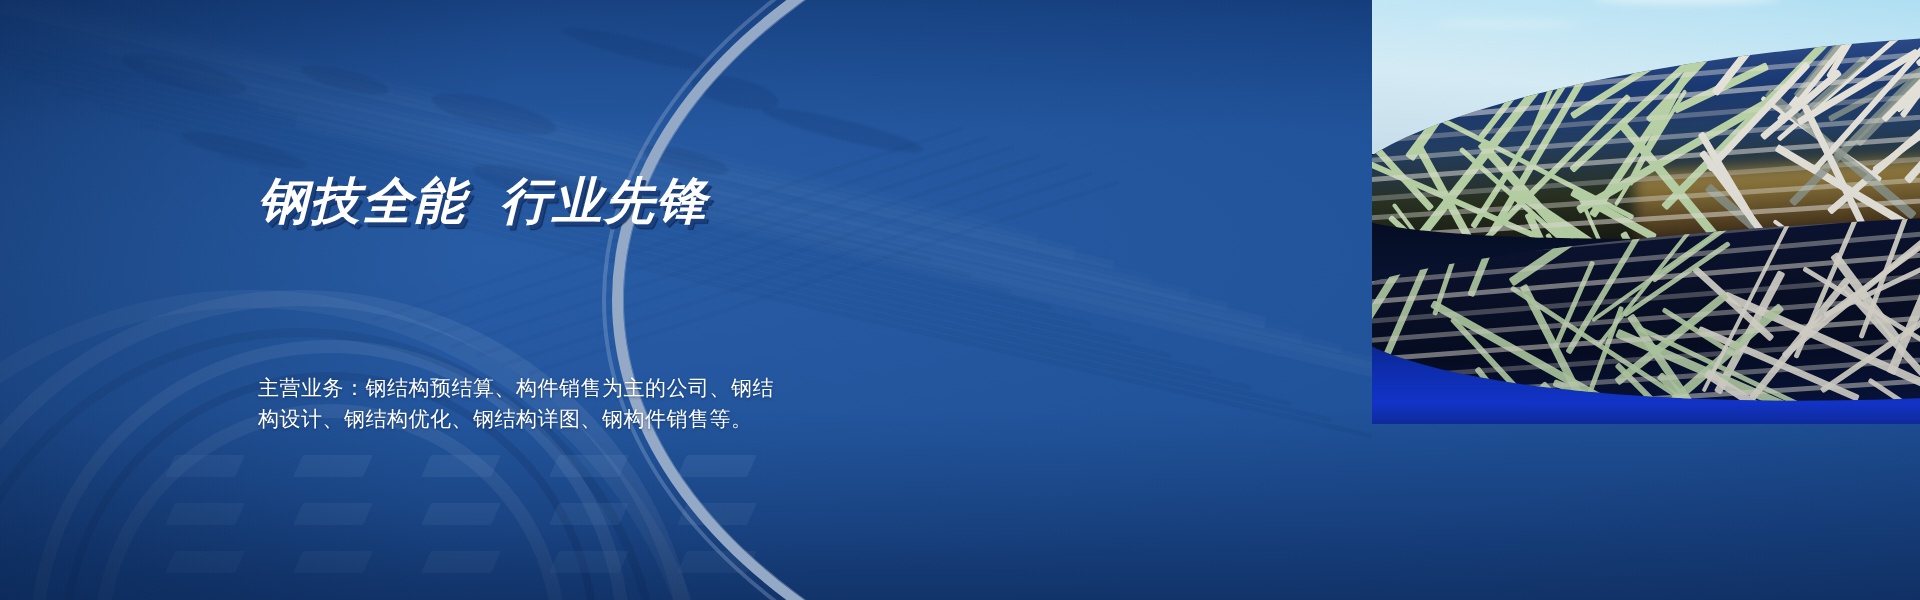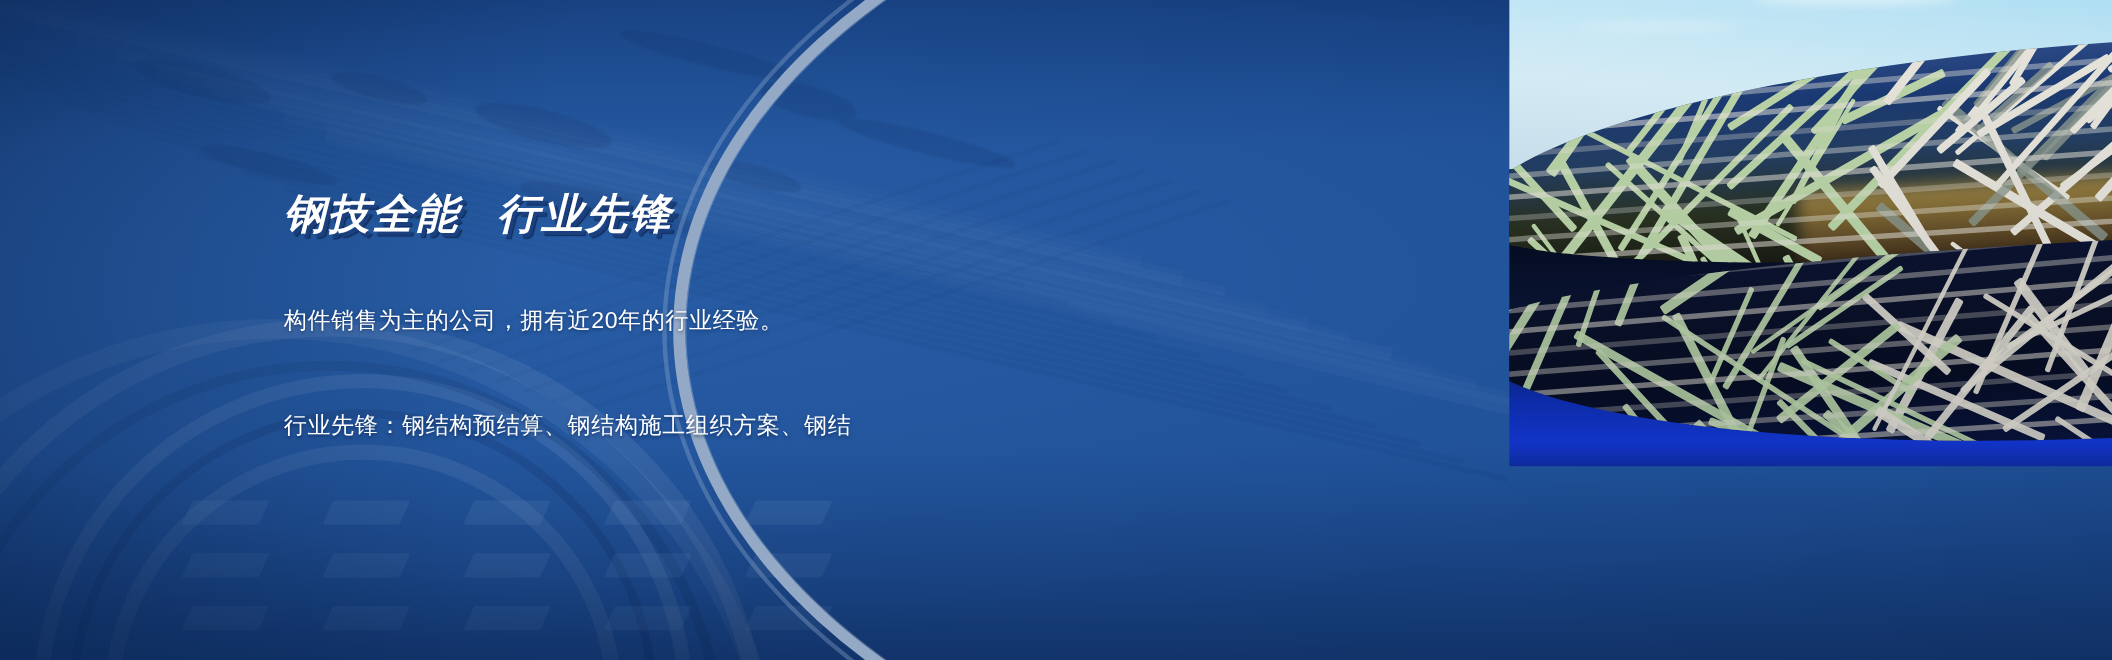--- a/index.html
+++ b/index.html
@@ -58,21 +58,21 @@
     border-radius:50%;overflow:hidden;}
   .photo-ring{position:absolute;top:-176px;left:612px;width:1560px;height:952px;
     border-radius:50%;border:11px solid #93a9c6;box-sizing:border-box;pointer-events:none;
     box-shadow:inset 0 0 0 1px rgba(255,255,255,.25);}
   .ring-soft{position:absolute;top:-186px;left:602px;width:1580px;height:972px;
     border-radius:50%;border:4px solid rgba(150,175,210,.35);box-sizing:border-box;pointer-events:none;}
 
   
   .copy{position:absolute;left:0;top:0;width:780px;height:600px;}
   .headline{position:absolute;left:258px;top:176px;white-space:nowrap;
-    font-size:38px;font-weight:bold;font-style:italic;color:#ffffff;
+    font-size:50px;font-weight:bold;font-style:italic;color:#ffffff;
     letter-spacing:2px;line-height:1;
     text-shadow:3px 4px 0 #1b3f7d, 4px 5px 1px rgba(10,32,70,.75);}
   .headline .gap{display:inline-block;width:34px;}
   .para{position:absolute;left:258px;font-size:21px;color:#ffffff;line-height:31px;
     letter-spacing:.5px;text-shadow:0 1px 3px rgba(6,26,60,.55);}
   .para.p1{top:276px;}
   .para.p2{top:372px;}
   .para div{white-space:nowrap;}
 </style>
 </head>
@@ -306,21 +306,21 @@
   </div>
   <div class="ring-soft"></div>
   <div class="photo-ring"></div>
 
   <div class="copy">
     <div class="headline">
       <span>钢技全能</span><span class="gap"></span><span>行业先锋</span>
     </div>
 
     <div class="para p1">
-      <div>构件销售为主的公司，拥有近20年的行业经验。</div>
     </div>
 
     <div class="para p2">
-      <div>行业先锋：钢结构预结算、钢结构施工组织方案、钢结</div>
+      <div>主营业务：钢结构预结算、构件销售为主的公司、钢结</div>
+      <div>构设计、钢结构优化、钢结构详图、钢构件销售等。</div>
     </div>
   </div>
 
 </div>
 
 </body></html>

